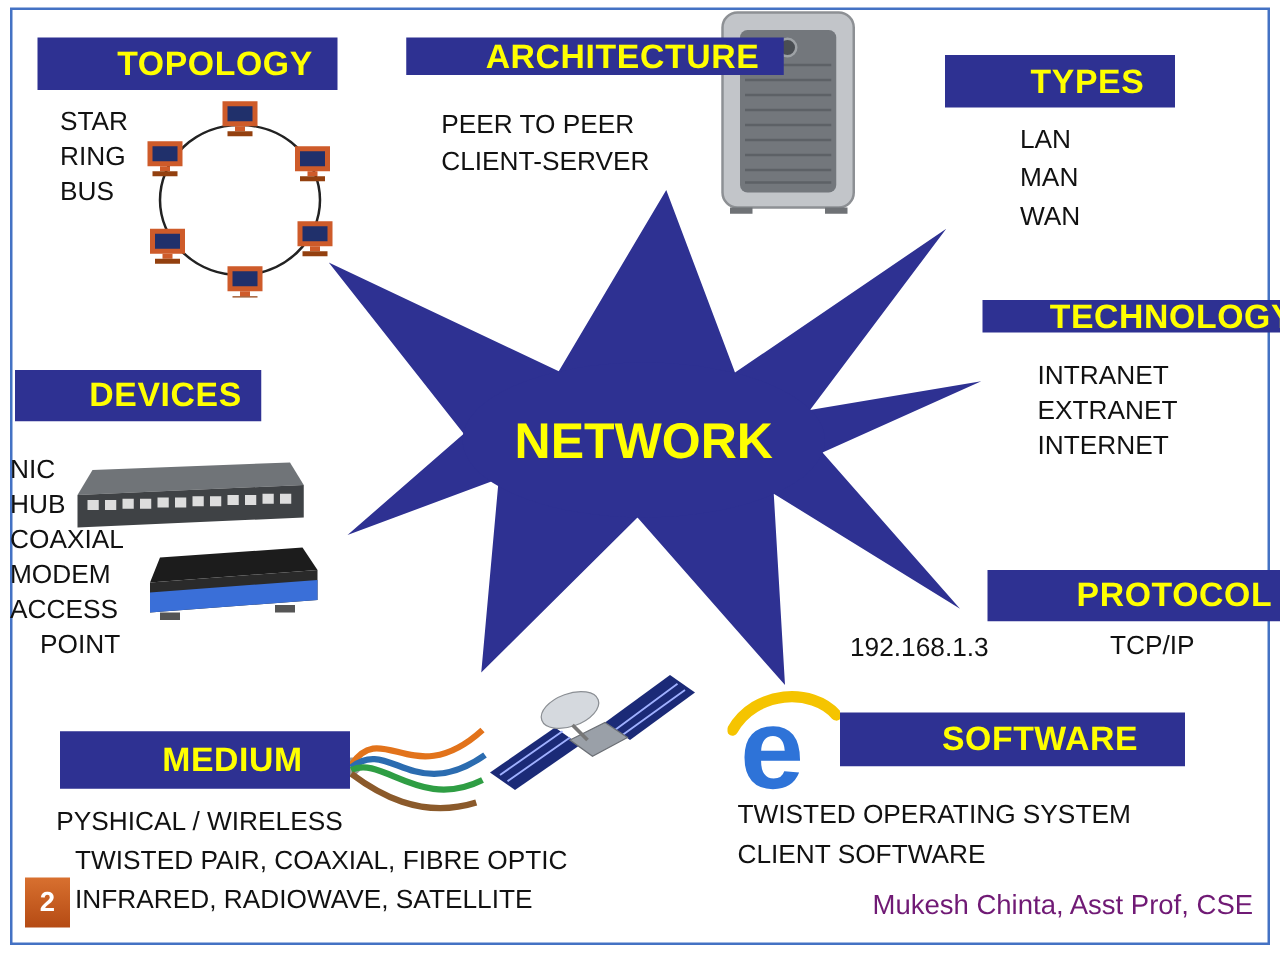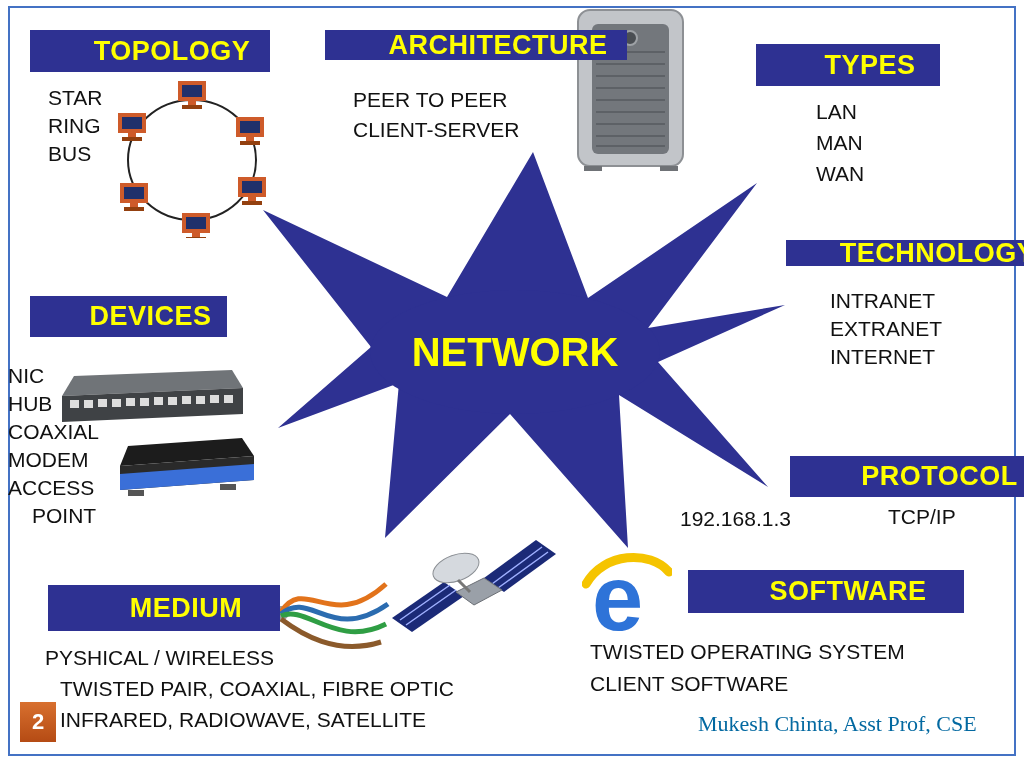--- a/index.html
+++ b/index.html
@@ -4,21 +4,21 @@
 <style>
   html,body{margin:0;padding:0;background:#fff;}
   .slide{position:relative;width:1024px;height:768px;background:#ffffff;
          font-family:"Liberation Sans",sans-serif;overflow:hidden;}
   .frame{position:absolute;left:8px;top:6px;right:8px;bottom:12px;
          border:2px solid #4472C4;pointer-events:none;}
   .title-box{position:absolute;background:#2E3192;color:#FFFF00;font-weight:bold;
          font-size:27px;display:flex;align-items:center;justify-content:center;
          letter-spacing:.5px;padding-left:44px;}
   .line{position:absolute;font-size:21px;color:#111111;white-space:nowrap;line-height:1.1;}
-  .footer{position:absolute;font-size:22px;color:#0369a1;white-space:nowrap;font-family:Liberation Serif, serif;}
+  .footer{position:absolute;font-size:22px;color:#701a75;white-space:nowrap;}
   .slide-num{position:absolute;left:20px;top:702px;width:36px;height:40px;
          background:linear-gradient(#d8702f,#b54b14);color:#ffffff;font-size:22px;
          font-weight:bold;display:flex;align-items:center;justify-content:center;}
   svg.abs{position:absolute;}
 </style>
 </head>
 <body>
 
 <div class="slide">
 
@@ -148,21 +148,21 @@
   </div>
 
   <div>
     <div class="title-box" style="left:786px;top:240px;width:215px;height:26px">TECHNOLOGY</div>
     <div class="line" style="left:830px;top:289px">INTRANET</div>
     <div class="line" style="left:830px;top:317px">EXTRANET</div>
     <div class="line" style="left:830px;top:345px">INTERNET</div>
   </div>
 
   <div>
-    <div class="title-box" style="left:30px;top:296px;width:153px;height:41px">DEVICES</div>
+    <div class="title-box" style="left:12px;top:296px;width:153px;height:41px">DEVICES</div>
     <div class="line" style="left:8px;top:364px">NIC</div>
     <div class="line" style="left:8px;top:392px">HUB</div>
     <div class="line" style="left:8px;top:420px">COAXIAL</div>
     <div class="line" style="left:8px;top:448px">MODEM</div>
     <div class="line" style="left:8px;top:476px">ACCESS</div>
     <div class="line" style="left:32px;top:504px">POINT</div>
   </div>
 
   <div>
     <div class="title-box" style="left:790px;top:456px;width:211px;height:41px">PROTOCOL</div>
@@ -171,21 +171,21 @@
   </div>
 
   <div>
     <div class="title-box" style="left:48px;top:585px;width:188px;height:46px">MEDIUM</div>
     <div class="line" style="left:45px;top:646px">PYSHICAL / WIRELESS</div>
     <div class="line" style="left:60px;top:677px">TWISTED PAIR, COAXIAL, FIBRE OPTIC</div>
     <div class="line" style="left:60px;top:708px">INFRARED, RADIOWAVE, SATELLITE</div>
   </div>
 
   <div>
-    <div class="title-box" style="left:688px;top:570px;width:232px;height:43px">SOFTWARE</div>
+    <div class="title-box" style="left:672px;top:570px;width:232px;height:43px">SOFTWARE</div>
     <div class="line" style="left:590px;top:640px">TWISTED OPERATING SYSTEM</div>
     <div class="line" style="left:590px;top:672px">CLIENT SOFTWARE</div>
   </div>
 
   <div class="slide-num">2</div>
   <div class="footer" style="left:698px;top:711px">Mukesh Chinta, Asst Prof, CSE</div>
 
 </div>
 
 </body></html>

